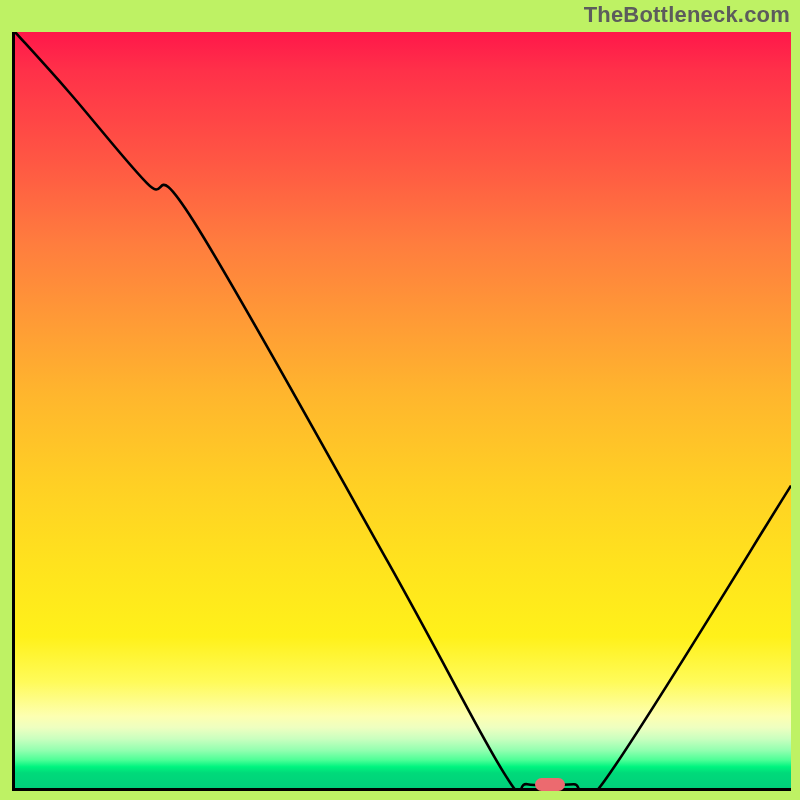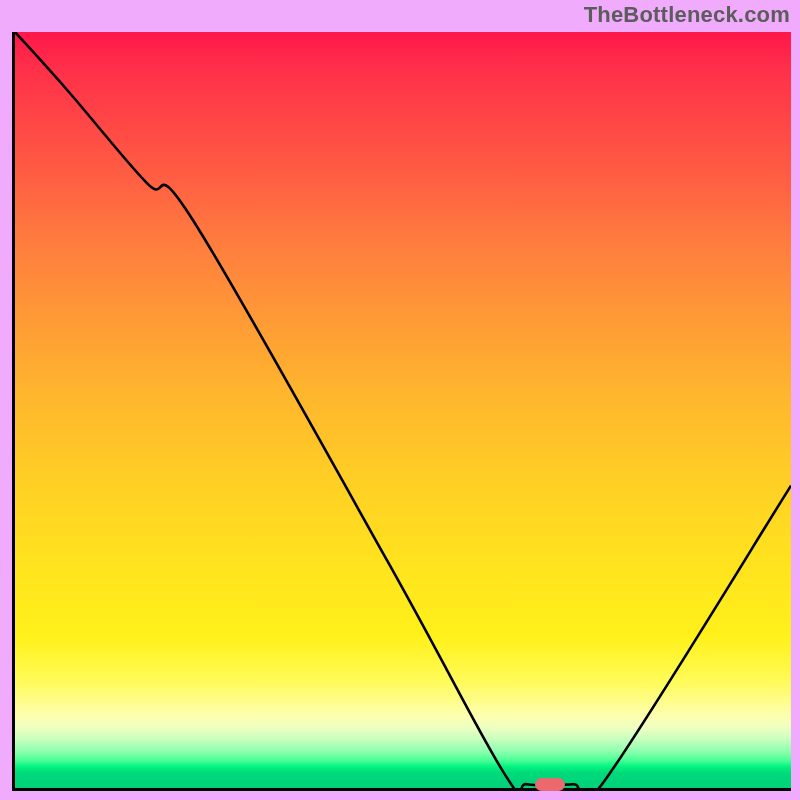--- a/index.html
+++ b/index.html
@@ -8,21 +8,21 @@
     width: 800px;
     height: 800px;
     background: #ffffff;
     font-family: Arial, Helvetica, sans-serif;
     overflow: hidden;
   }
   .wrap {
     position: relative;
     width: 800px;
     height: 800px;
-    background: #f0abfc;
+    background: #bef264;
   }
   .attribution {
     position: absolute;
     top: 2px;
     right: 10px;
     font-size: 22px;
     font-weight: 700;
     color: #5c5c5c;
     letter-spacing: 0.2px;
   }

